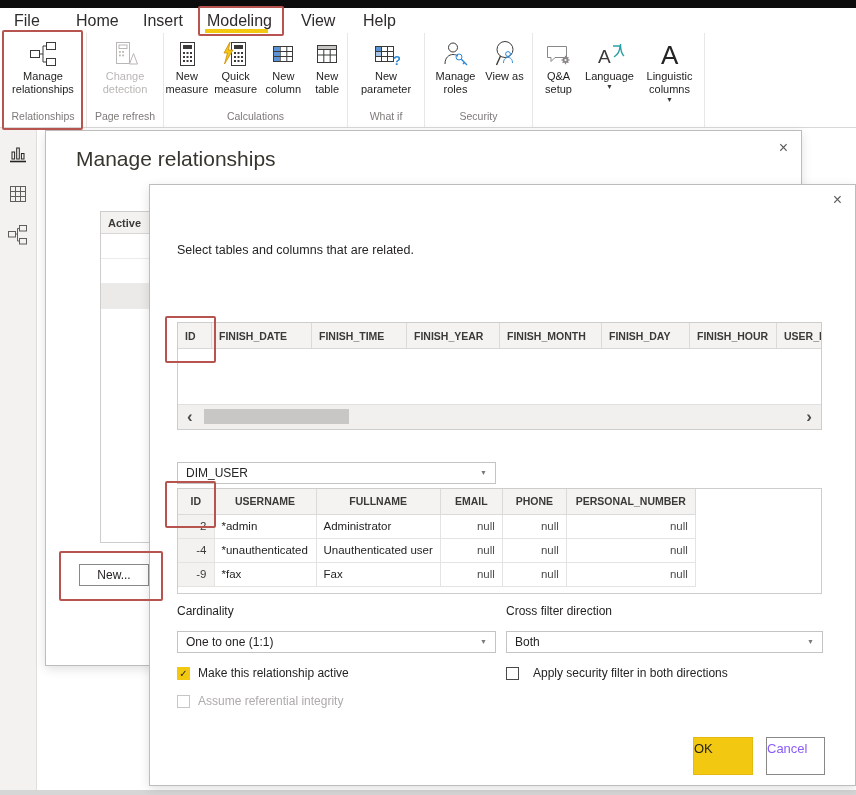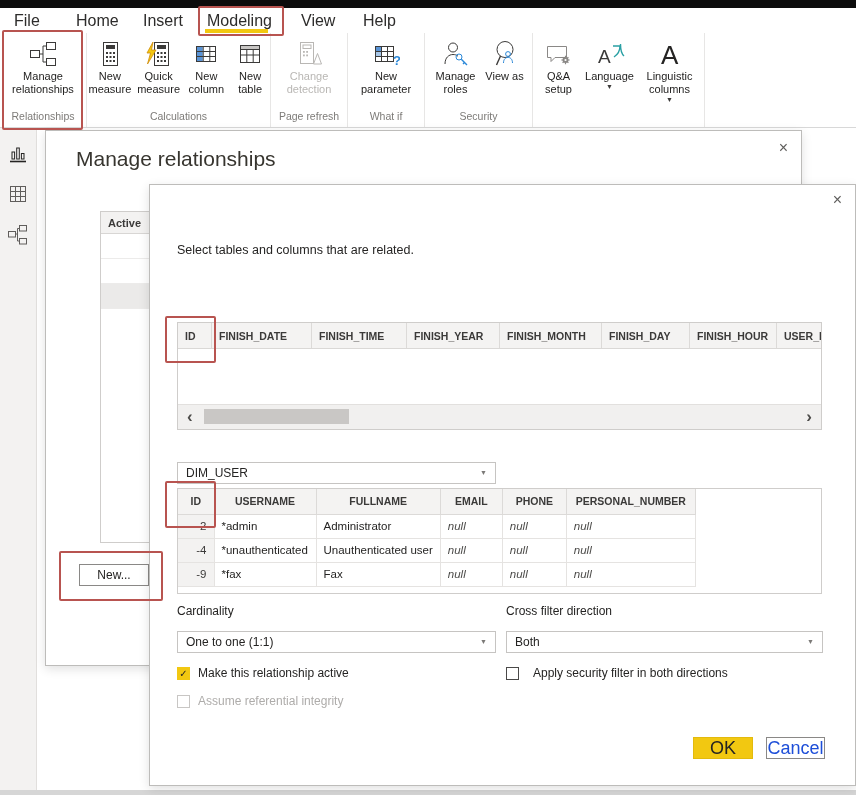--- a/index.html
+++ b/index.html
@@ -80,34 +80,34 @@
   #scroll-right{margin-left:auto;}
 
   #dim-table{position:absolute;left:27px;top:303px;width:645px;height:106px;
     border:1px solid #cfcdcb;box-sizing:border-box;background:#fff;}
   #dim-grid{border-collapse:collapse;table-layout:fixed;}
   #dim-grid th{background:#f4f3f2;font-size:10.5px;font-weight:bold;color:#3b3a39;height:25px;
     border:1px solid #dcdad8;text-align:center;padding:0 4px;white-space:nowrap;overflow:hidden;box-sizing:border-box;}
   #dim-grid td{font-size:11.5px;color:#252423;height:24px;border:1px solid #e5e3e1;
     padding:0 7px;white-space:nowrap;overflow:hidden;box-sizing:border-box;}
   #dim-grid td.idcell{background:#f3f2f1;text-align:right;color:#3b3a39;}
-  #dim-grid td.nullcell{font-style:italic;text-align:left;color:#4d4c4a;}
+  #dim-grid td.nullcell{text-align:right;color:#4d4c4a;}
   #dim-grid th:first-child,#dim-grid td:first-child{border-left:none;}
   #dim-grid th{border-top:none;}
 
   .field-label{position:absolute;font-size:12px;color:#252423;}
   #lbl-cardinality{left:27px;top:419px;}
   #lbl-crossfilter{left:356px;top:419px;}
   .cbrow{position:absolute;display:flex;align-items:center;gap:8px;font-size:12px;color:#252423;}
   #cb-active{left:27px;top:481px;}
   #cb-security{left:356px;top:481px;gap:14px;}
   #cb-integrity{left:27px;top:509px;color:#aeacaa;}
-  .btn{position:absolute;height:22px;font-size:18px;text-align:center;line-height:21px;box-sizing:border-box;}
+  .btn{position:absolute;height:38px;font-size:13px;text-align:left;line-height:21px;box-sizing:border-box;}
   #ok-button{left:543px;top:552px;width:60px;background:#F2C811;color:#252423;border:1px solid #e3ba0d;}
-  #cancel-button{left:616px;top:552px;width:59px;background:#fff;color:#1d4ed8;border:1px solid #8a8886;}
+  #cancel-button{left:616px;top:552px;width:59px;background:#fff;color:#8b5cf6;border:1px solid #8a8886;}
 
   
   .anno{position:absolute;border:2px solid #B85450;border-radius:2px;z-index:50;pointer-events:none;}
   #anno-modeling{left:198px;top:6px;width:82px;height:26px;}
   #modeling-underline{position:absolute;left:205px;top:29px;width:63px;height:4px;background:#F2C811;z-index:45;}
   #anno-manage-rel{left:2px;top:30px;width:77px;height:96px;}
   #anno-new{left:59px;top:551px;width:100px;height:46px;}
   #anno-id1{left:315px;top:316px;width:47px;height:43px;left:165px;}
   #anno-id2{left:165px;top:481px;width:47px;height:43px;}
   svg{display:block;}
@@ -139,20 +139,40 @@
               <rect x="2.5" y="10.5" width="9" height="7" fill="none" stroke="#3b3a39"></rect>
               <rect x="18.5" y="2.5" width="9" height="7" fill="none" stroke="#3b3a39"></rect>
               <rect x="18.5" y="18.5" width="9" height="7" fill="none" stroke="#3b3a39"></rect>
               <path d="M11.5 14 H15 V6 H18.5 M15 14 V22 H18.5" fill="none" stroke="#3b3a39"></path>
             </svg>
           </div>
           <div class="rlabel">Manage relationships</div>
         </div>
       </div>
       <div class="rgroup-label">Relationships</div>
+    </div>
+
+    <div class="rgroup" style="width:77px">
+      <div class="rgroup-buttons">
+        <div class="rbtn disabled" style="width:60px">
+          <div class="ricon">
+            <svg width="28" height="26" viewBox="0 0 28 26">
+              <rect x="5.5" y="1.5" width="13" height="21" fill="#fff" stroke="#b9b7b4"></rect>
+              <rect x="8" y="4" width="8" height="3.5" fill="none" stroke="#b9b7b4"></rect>
+              <rect x="8" y="10" width="1.8" height="1.8" fill="#b9b7b4"></rect>
+                <rect x="11.2" y="10" width="1.8" height="1.8" fill="#b9b7b4"></rect>
+              <rect x="8" y="13.5" width="1.8" height="1.8" fill="#b9b7b4"></rect>
+                <rect x="11.2" y="13.5" width="1.8" height="1.8" fill="#b9b7b4"></rect>
+              <path d="M18.5 23 L22.5 12.5 L26.5 23 Z" fill="#fff" stroke="#b9b7b4"></path>
+            </svg>
+          </div>
+          <div class="rlabel">Change detection</div>
+        </div>
+      </div>
+      <div class="rgroup-label">Page refresh</div>
     </div>
 
     <div class="rgroup" style="width:184px">
       <div class="rgroup-buttons">
         <div class="rbtn" style="width:46px">
           <div class="ricon">
             <svg width="26" height="26" viewBox="0 0 26 26">
               <rect x="6.5" y="1.5" width="14" height="23" fill="#fff" stroke="#3b3a39"></rect>
               <rect x="9" y="4" width="9" height="4" fill="#3b3a39"></rect>
               <rect x="9" y="11" width="2" height="2" fill="#3b3a39"></rect>
@@ -202,40 +222,20 @@
             <svg width="26" height="26" viewBox="0 0 26 26">
               <rect x="3" y="4" width="20" height="4.5" fill="#c8c6c4"></rect>
               <rect x="3.5" y="4.5" width="19" height="17" fill="none" stroke="#3b3a39"></rect>
               <path d="M3.5 8.5 H22.5 M3.5 14 H22.5 M9.8 8.5 V21.5 M16.2 8.5 V21.5" stroke="#3b3a39" fill="none"></path>
             </svg>
           </div>
           <div class="rlabel">New table</div>
         </div>
       </div>
       <div class="rgroup-label">Calculations</div>
-    </div>
-
-    <div class="rgroup" style="width:77px">
-      <div class="rgroup-buttons">
-        <div class="rbtn disabled" style="width:60px">
-          <div class="ricon">
-            <svg width="28" height="26" viewBox="0 0 28 26">
-              <rect x="5.5" y="1.5" width="13" height="21" fill="#fff" stroke="#b9b7b4"></rect>
-              <rect x="8" y="4" width="8" height="3.5" fill="none" stroke="#b9b7b4"></rect>
-              <rect x="8" y="10" width="1.8" height="1.8" fill="#b9b7b4"></rect>
-                <rect x="11.2" y="10" width="1.8" height="1.8" fill="#b9b7b4"></rect>
-              <rect x="8" y="13.5" width="1.8" height="1.8" fill="#b9b7b4"></rect>
-                <rect x="11.2" y="13.5" width="1.8" height="1.8" fill="#b9b7b4"></rect>
-              <path d="M18.5 23 L22.5 12.5 L26.5 23 Z" fill="#fff" stroke="#b9b7b4"></path>
-            </svg>
-          </div>
-          <div class="rlabel">Change detection</div>
-        </div>
-      </div>
-      <div class="rgroup-label">Page refresh</div>
     </div>
 
     <div class="rgroup" style="width:77px">
       <div class="rgroup-buttons">
         <div class="rbtn" style="width:60px">
           <div class="ricon">
             <svg width="28" height="26" viewBox="0 0 28 26">
               <rect x="3" y="5" width="6.5" height="5.3" fill="#5a94d6"></rect>
               <rect x="3" y="10.3" width="6.5" height="5.3" fill="#a8c7e8"></rect>
               <rect x="3.5" y="5.5" width="18" height="15" fill="none" stroke="#3b3a39"></rect>

